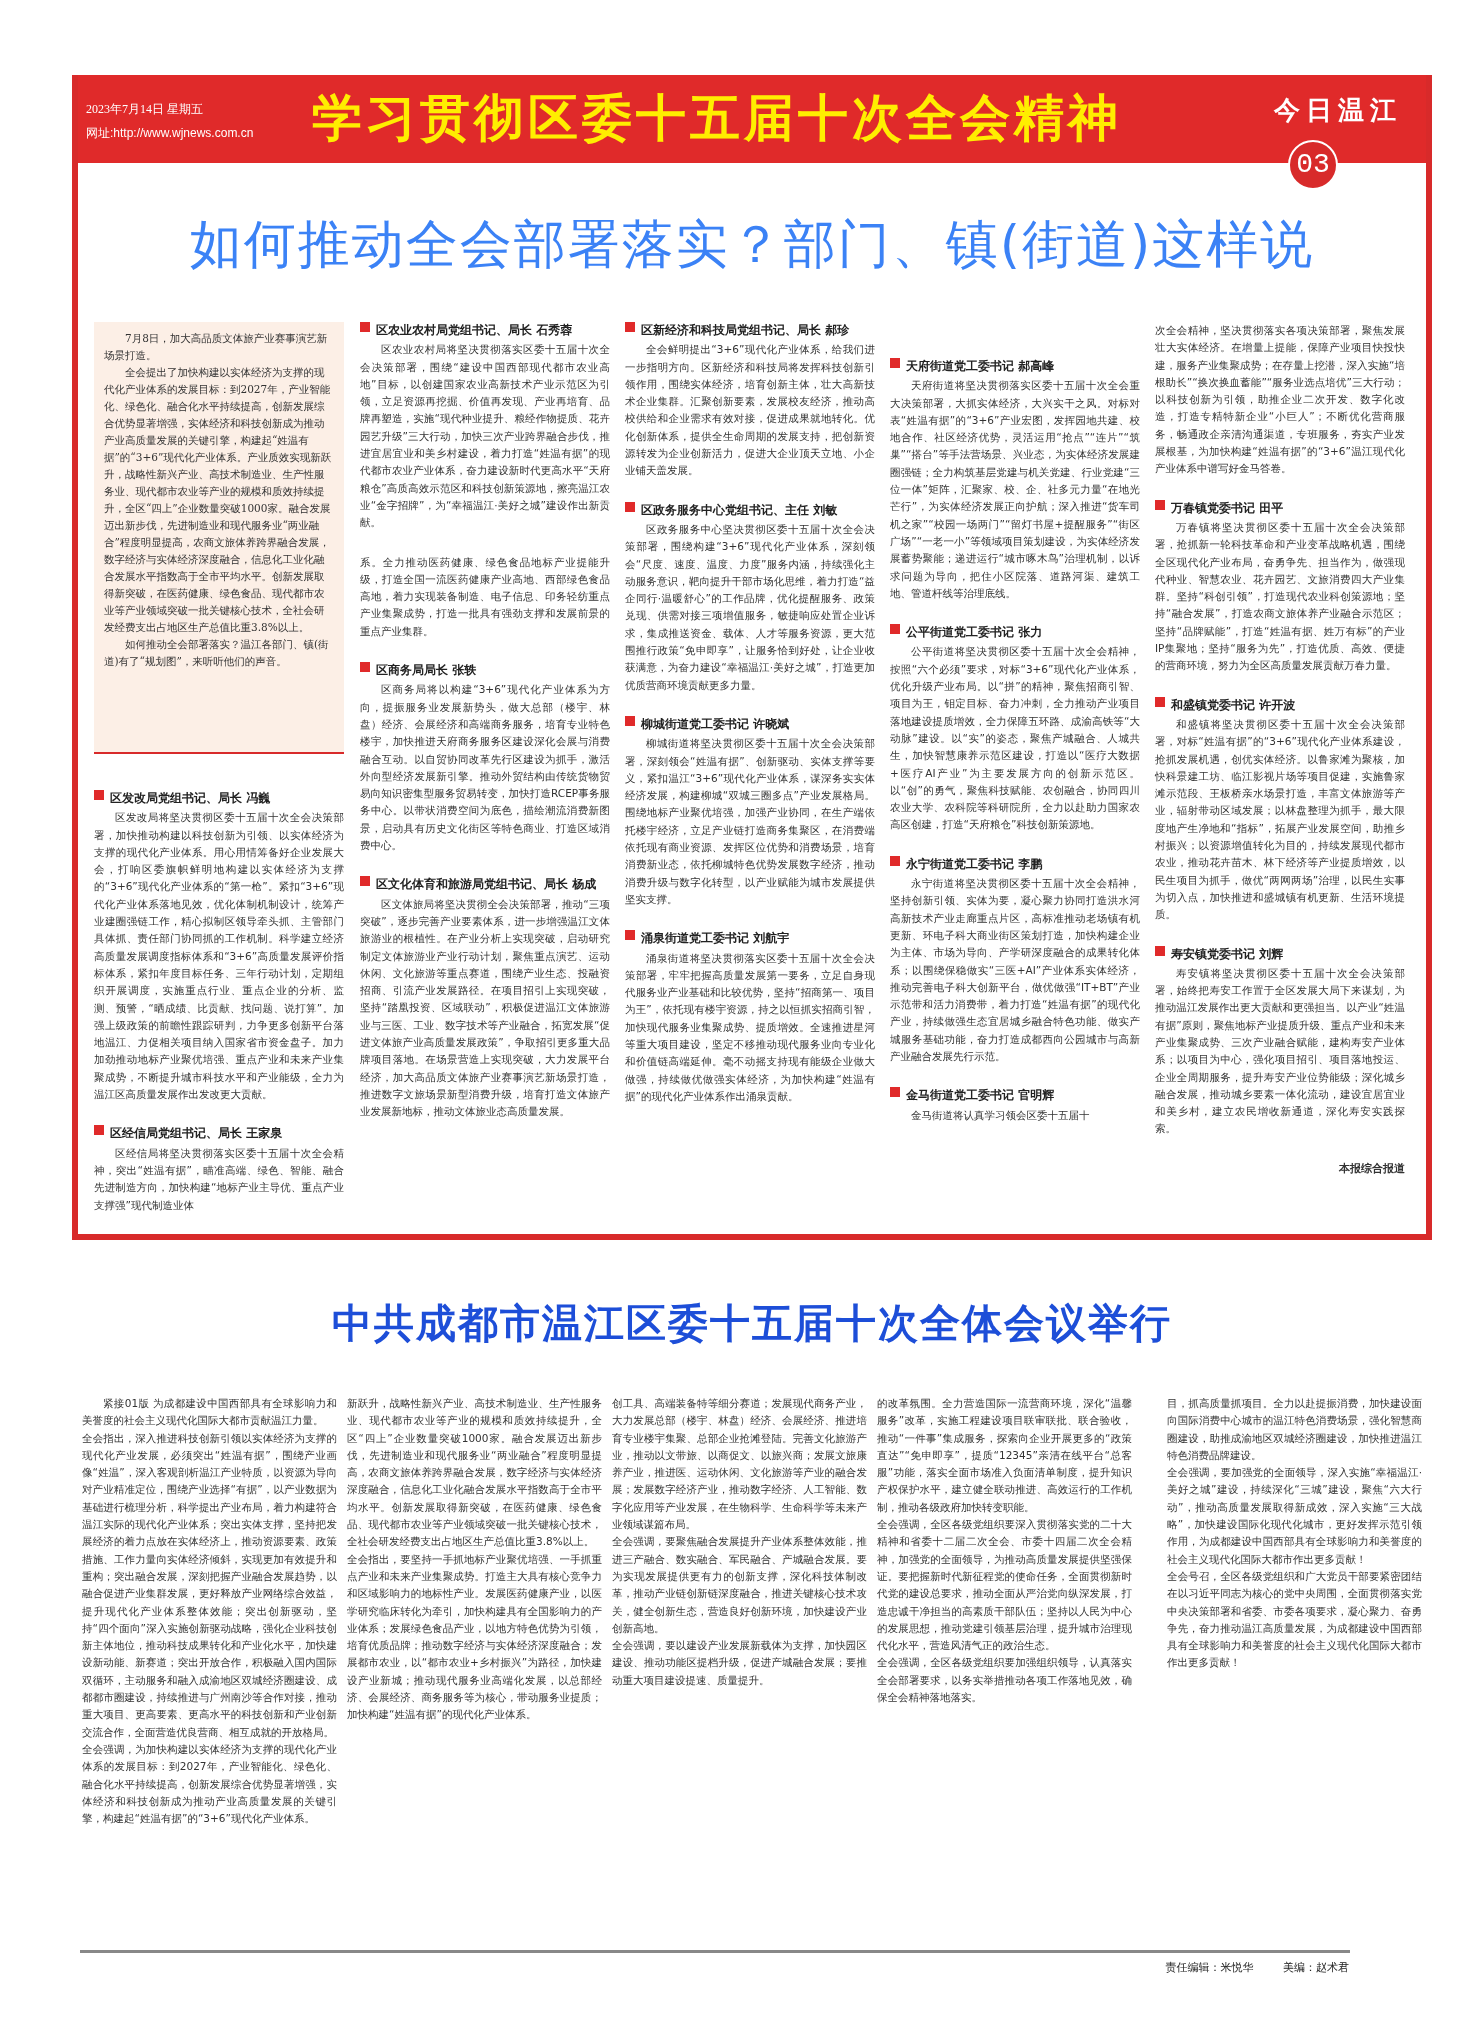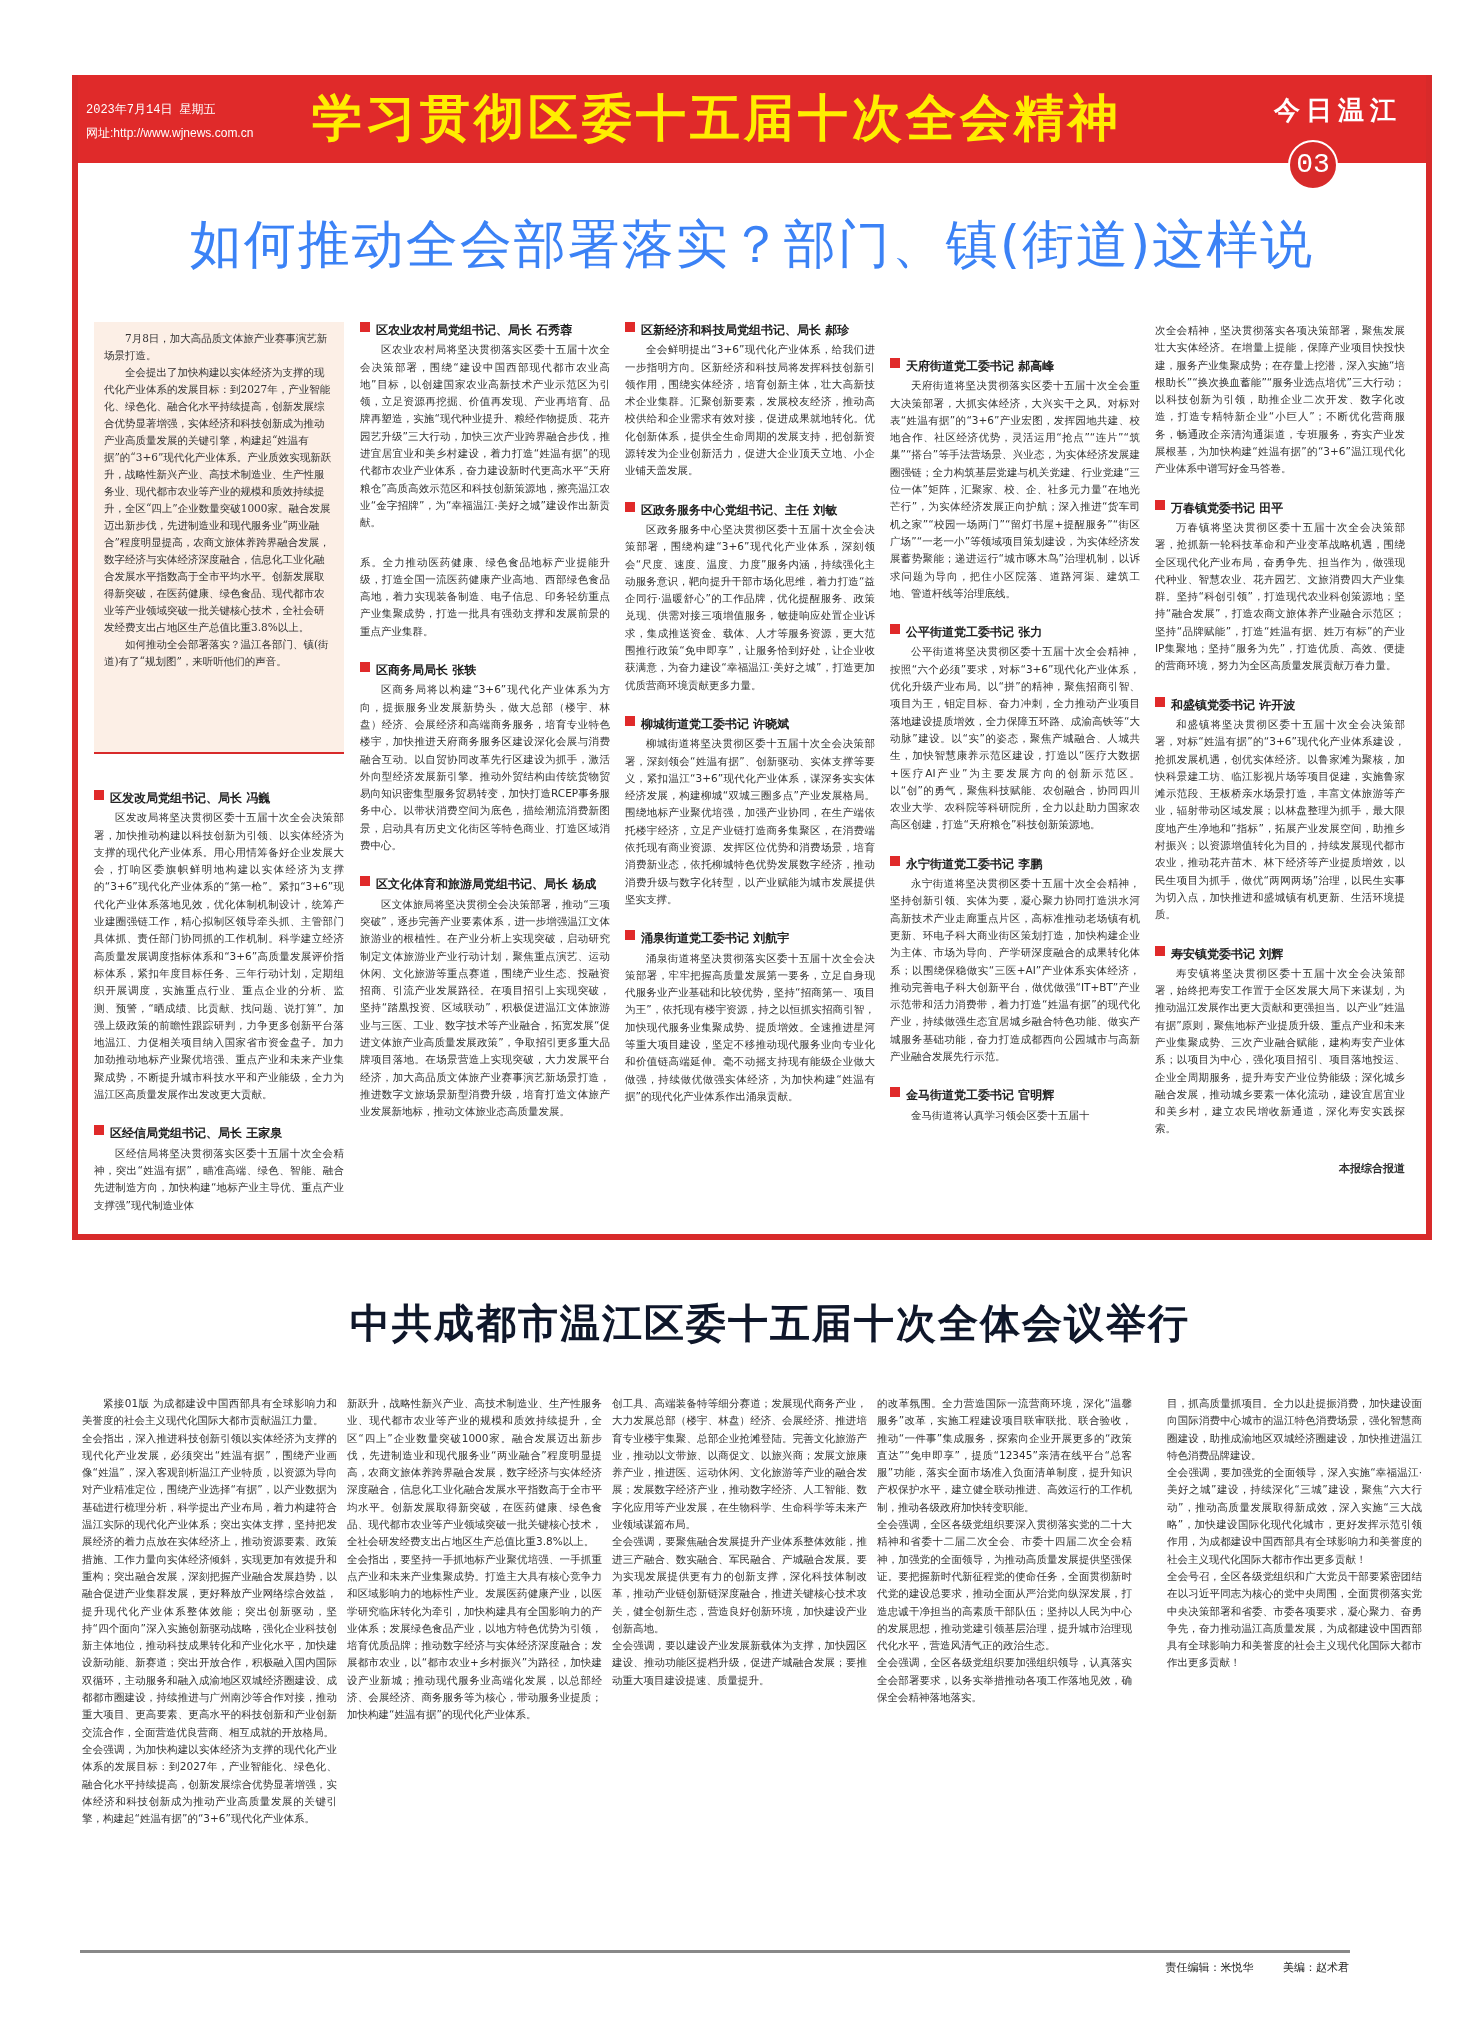--- a/index.html
+++ b/index.html
@@ -1,34 +1,34 @@
 <!DOCTYPE html>
 <html><head>
 <meta charset="utf-8">
 <style>
 *{box-sizing:border-box;margin:0;padding:0}
 html,body{width:1474px;height:2041px;background:#fff;overflow:hidden}
 body{font-family:"DejaVu Sans","Liberation Sans",sans-serif;color:#222;position:relative}
 .frame{position:absolute;left:72px;top:75px;width:1360px;height:1165px;border:6px solid #d82a2a;border-top:none}
 .banner{position:absolute;left:72px;top:75px;width:1360px;height:88px;background:#e02a2a}
-.banner .date{position:absolute;left:14px;top:26px;font-size:12px;color:#fff;font-family:Liberation Mono, monospace}
+.banner .date{position:absolute;left:14px;top:26px;font-size:12px;color:#fff;font-family:Liberation Serif, serif}
 .banner .url{position:absolute;left:14px;top:50px;font-size:12px;color:#fff;font-family:"Liberation Sans",sans-serif}
 .banner .theme{position:absolute;left:240px;top:10px;font-size:50px;font-weight:bold;color:#ffee00;letter-spacing:4px;white-space:nowrap;font-family:"DejaVu Sans",sans-serif}
 .banner .paper{position:absolute;right:30px;top:18px;font-size:26px;color:#fff;letter-spacing:6px;font-family:Liberation Sans, sans-serif;font-weight:bold}
 .pagebadge{position:absolute;left:1288px;top:140px;width:50px;height:50px;border-radius:50%;background:#d82a2a;border:2px solid #fff;color:#fff;font-size:28px;text-align:center;line-height:46px;font-family:Liberation Mono, monospace}
 .headline{position:absolute;left:72px;top:210px;width:1360px;text-align:center;font-size:52px;font-weight:normal;color:#3b82f6;letter-spacing:2px;font-family:"DejaVu Sans",sans-serif}
 .intro{position:absolute;left:94px;top:322px;width:250px;height:432px;background:#fcefe6;padding:8px 10px;font-size:10.5px;line-height:17px;color:#333;font-family:"DejaVu Serif",serif;border-bottom:2px solid #d82a2a}
 .intro p{text-indent:2em;margin-bottom:0}
 .col{position:absolute;font-size:10.5px;line-height:17.3px;color:#333;text-align:justify}
 .col p{text-indent:2em}
 .sec{margin-bottom:22px}
 .sec h3{font-size:12px;font-weight:bold;color:#222;margin-bottom:2px;display:flex;align-items:flex-start}
 .sec h3 .sq{display:inline-block;width:10px;height:10px;background:#e02a2a;margin-right:6px;flex:none}
 .sign{text-align:right;font-weight:bold;font-size:11px;margin-top:6px}
-.bottom-title{position:absolute;left:90px;top:1296px;width:1360px;text-align:center;font-size:40px;font-weight:bold;color:#0f172a;letter-spacing:2px}
+.bottom-title{position:absolute;left:72px;top:1296px;width:1360px;text-align:center;font-size:40px;font-weight:bold;color:#1d4ed8;letter-spacing:2px}
 .bcol{position:absolute;top:1395px;font-size:10.5px;line-height:17.3px;color:#333;text-align:justify}
 .bcol p{text-indent:2em}
 .footerline{position:absolute;left:80px;top:1950px;width:1270px;height:3px;background:#888}
 .credits{position:absolute;right:125px;top:1960px;font-size:11px;color:#222}
 .credits span{margin-left:26px}
 </style>
 </head>
 <body>
 
 <div class="banner">

